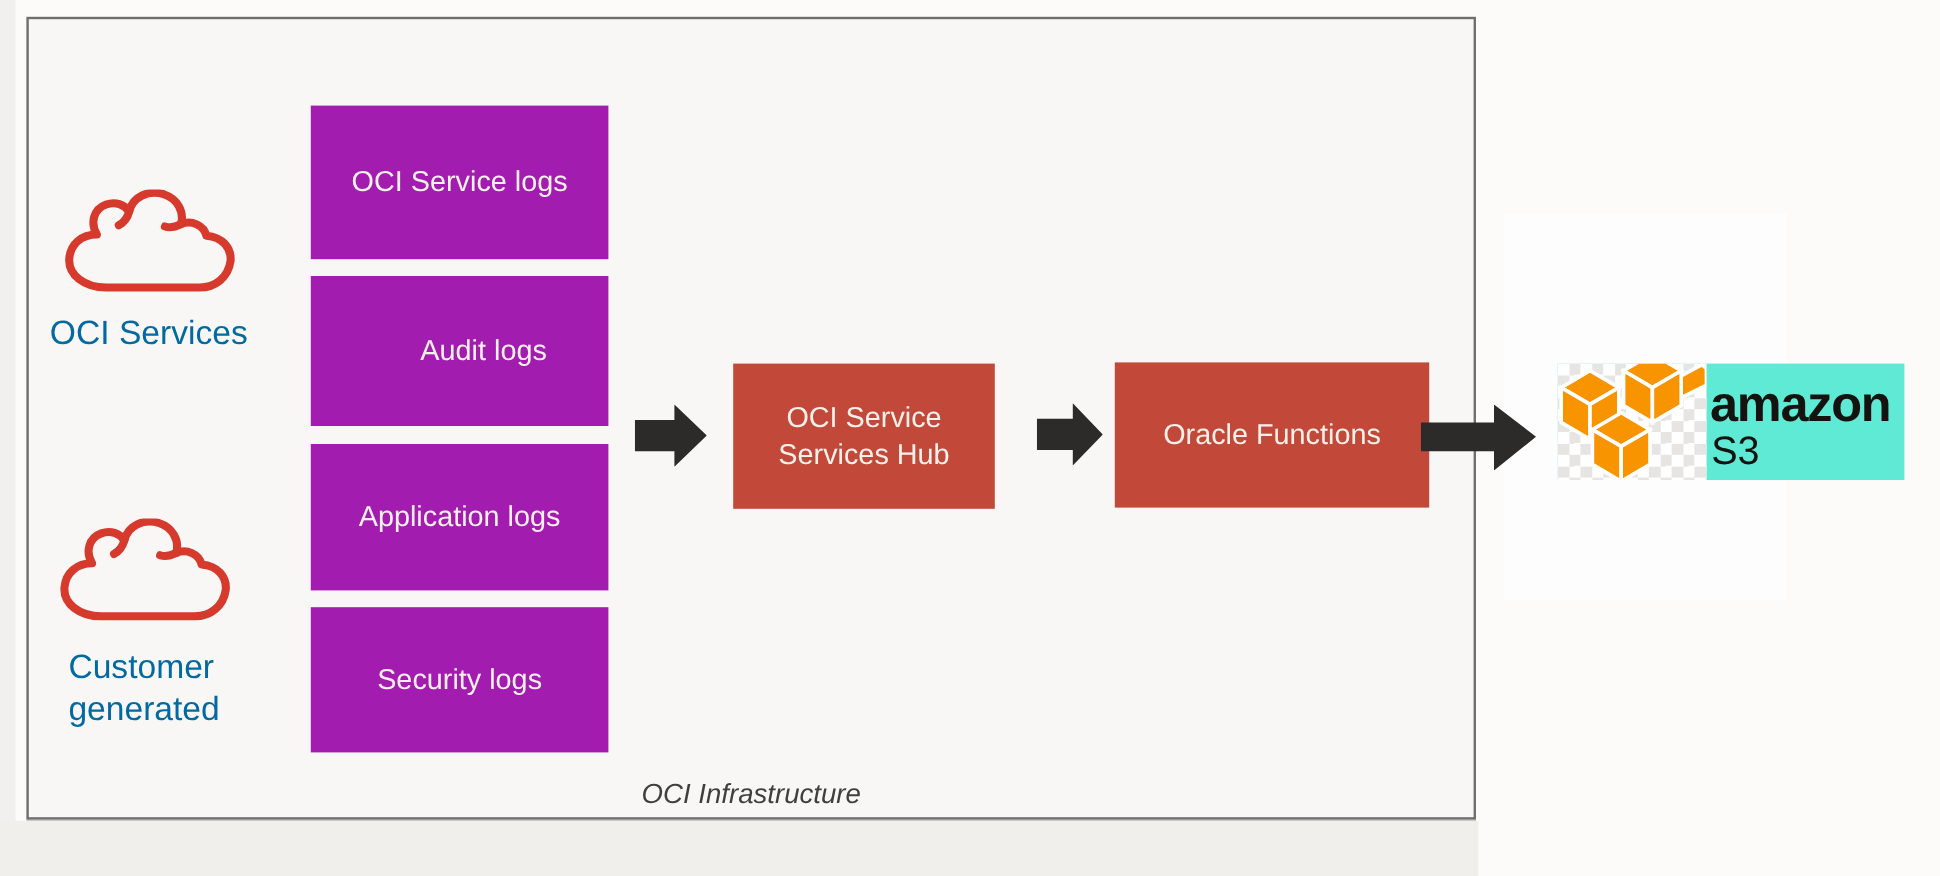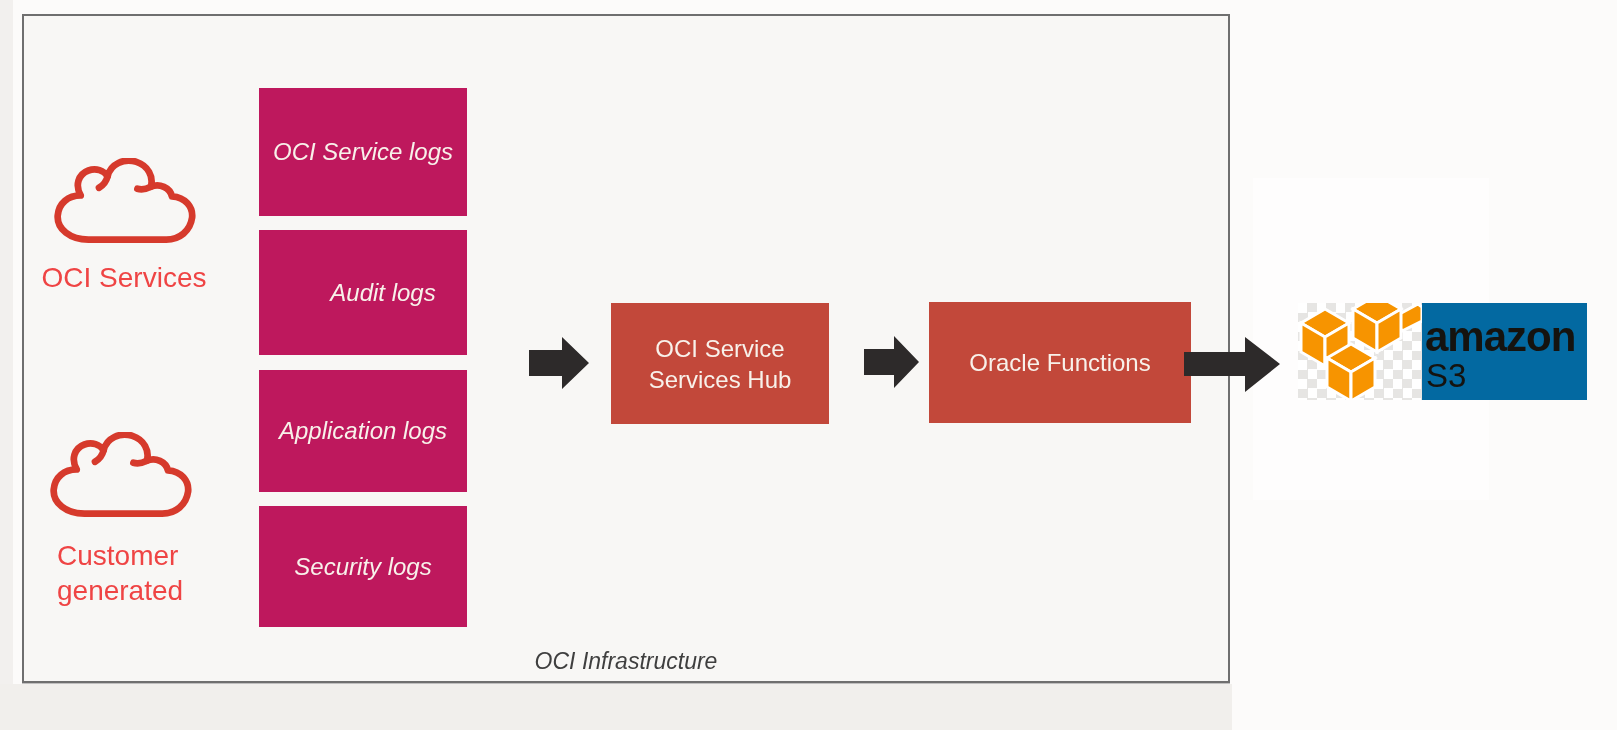--- a/index.html
+++ b/index.html
@@ -18,33 +18,33 @@
     box-shadow:0 2px 0 rgba(80,80,80,.35);
   }
   .diagram-title{
     left:118px;top:28px;font-size:28px;color:#3d3d3d;white-space:nowrap;
   }
   .footer-label{
     left:22px;top:648px;width:1208px;text-align:center;
     font-size:23px;font-style:italic;color:#3f3f3f;
   }
   .cloud{stroke:#d63a2c;stroke-width:7;fill:none;stroke-linecap:round;stroke-linejoin:round;}
-  .src-label{font-size:28px;color:#ef4444;line-height:35px;}
+  .src-label{font-size:28px;color:#0369a1;line-height:35px;}
   .log-node{
-    left:259px;width:208px;background:#be185d;
+    left:259px;width:248px;background:#a21caf;
     display:flex;align-items:center;justify-content:center;
-    font-size:24px;color:#f8f1ea;text-align:center;font-style:italic;
+    font-size:24px;color:#f8f1ea;text-align:center;
   }
   .flow-node{
     background:#c2483a;display:flex;flex-direction:column;
     align-items:center;justify-content:center;
     font-size:24px;color:#f8f1ea;text-align:center;line-height:31px;
   }
   .arrow{fill:#2d2a2a;}
-  .s3-band{left:1298px;top:303px;width:289px;height:97px;background:#0369a1;}
+  .s3-band{left:1298px;top:303px;width:289px;height:97px;background:#5eead4;}
   .checker{
     left:0;top:0;width:124px;height:97px;overflow:hidden;
     background-color:#ffffff;
     background-image:conic-gradient(#e6e5e3 0 25%,#ffffff 0 50%,#e6e5e3 0 75%,#ffffff 0);
     background-size:19px 19px;
   }
   .cube-face{fill:#f79400;stroke:#ffffff;stroke-width:3;}
   .brand{
     left:127px;top:10px;font-size:42px;font-weight:700;color:#15130f;
     letter-spacing:-1px;white-space:nowrap;

